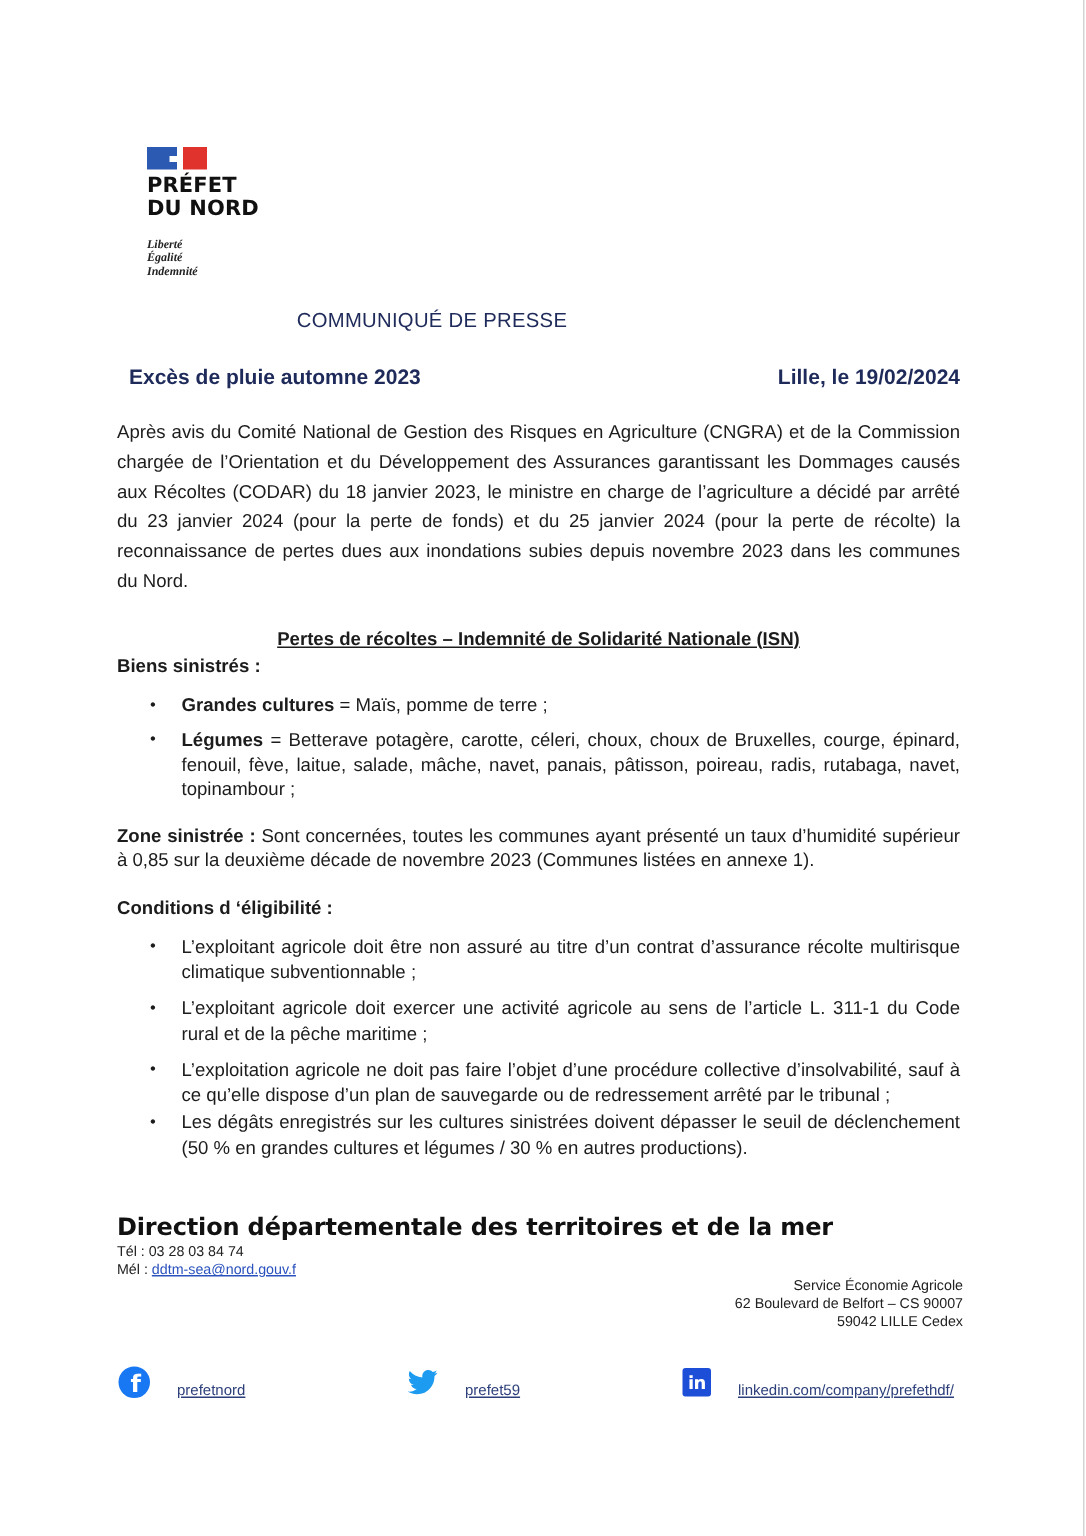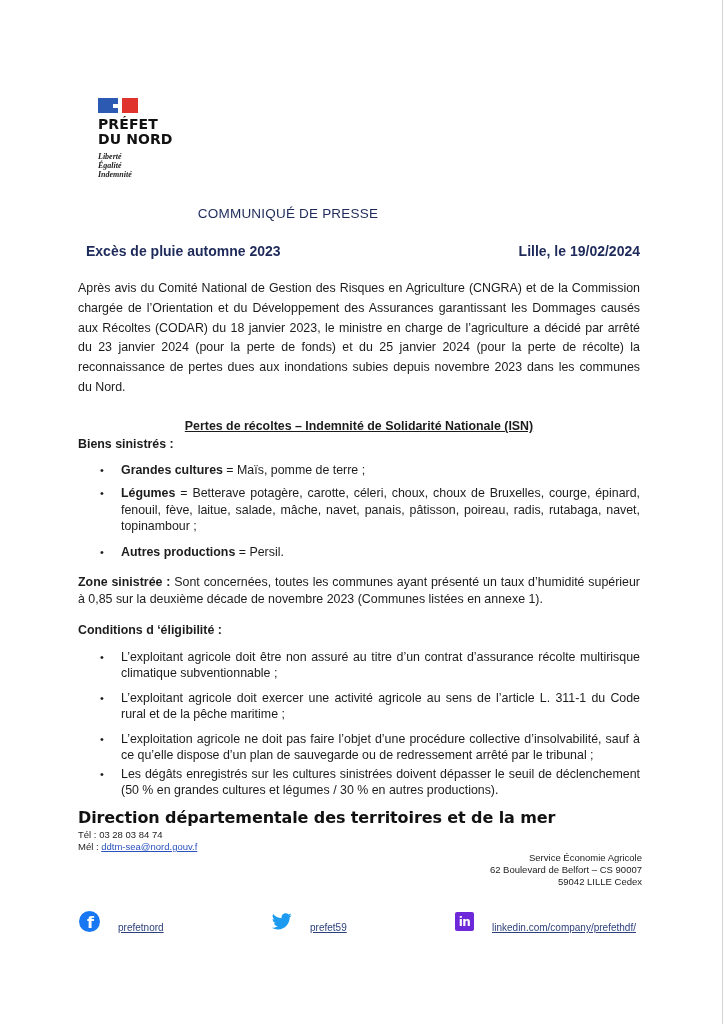--- a/index.html
+++ b/index.html
@@ -25,21 +25,21 @@
     content: ""; position: absolute; right: -3px; top: 6px; width: 8px; height: 4px;
     background: #ffffff; border-radius: 0 4px 4px 0;
   }
   .logo-title {
     margin-top: 4px;
     font-family: "DejaVu Sans", sans-serif;
     font-weight: bold; font-size: 14px; line-height: 15px; color: #111111;
     letter-spacing: 0.1px;
   }
   .logo-motto {
-    margin-top: 5px;
+    margin-top: 11px;
     font-family: "Liberation Serif", serif; font-style: italic; font-weight: bold;
     font-size: 8px; line-height: 9px; color: #222;
   }
 
   
   .press-title {
     position: absolute; left: 0; width: 576px; top: 206px; text-align: center;
     font-size: 13.5px; color: #1e2a5a; letter-spacing: 0.2px;
   }
   .subject {
@@ -98,21 +98,21 @@
     color: #2c3f7a; text-decoration: underline; font-size: 10px; margin-left: 18px; margin-top: 12px;
   }
   .fb-icon {
     width: 21px; height: 21px; border-radius: 50%; background: #1877f2; color: #fff;
     font-family: "DejaVu Sans", sans-serif; font-weight: bold; font-size: 16px;
     display: flex; align-items: flex-end; justify-content: center; overflow: hidden;
     line-height: 18px; padding-left: 2px;
   }
   .tw-icon { width: 20px; height: 17px; }
   .li-icon {
-    width: 19px; height: 19px; background: #6d28d9; color: #fff; border-radius: 2px;
+    width: 19px; height: 19px; background: #1d4ed8; color: #fff; border-radius: 2px;
     font-family: "DejaVu Sans", sans-serif; font-weight: bold; font-size: 12px;
     display: flex; align-items: center; justify-content: center; letter-spacing: -0.5px;
   }
 </style>
 </head>
 <body>
 
 <div class="page-edge"></div>
 
 <div class="logo">
@@ -141,23 +141,20 @@
 
   <div class="section-heading">Pertes de récoltes – Indemnité de Solidarité Nationale (ISN)</div>
   <div class="block-label">Biens sinistrés :</div>
 
   <ul class="bullets">
     <li>
       <span class="label-bold">Grandes cultures</span><span> = Maïs, pomme de terre ;</span>
     </li>
     <li>
       <span class="label-bold">Légumes</span><span> = Betterave potagère, carotte, céleri, choux, choux de Bruxelles, courge, épinard, fenouil, fève, laitue, salade, mâche, navet, panais, pâtisson, poireau, radis, rutabaga, navet, topinambour ;</span>
-    </li>
-    <li style="margin-top:9px">
-      <span class="label-bold">Autres productions</span><span> = Persil.</span>
     </li>
   </ul>
 
   <p class="zone justify">
     <span class="label-bold">Zone sinistrée :</span><span> Sont concernées, toutes les communes ayant présenté un taux d’humidité supérieur à 0,85 sur la deuxième décade de novembre 2023 (Communes listées en annexe 1).</span>
   </p>
 
   <div class="conditions-label">Conditions d ‘éligibilité :</div>
 
   <ul class="bullets cond">

